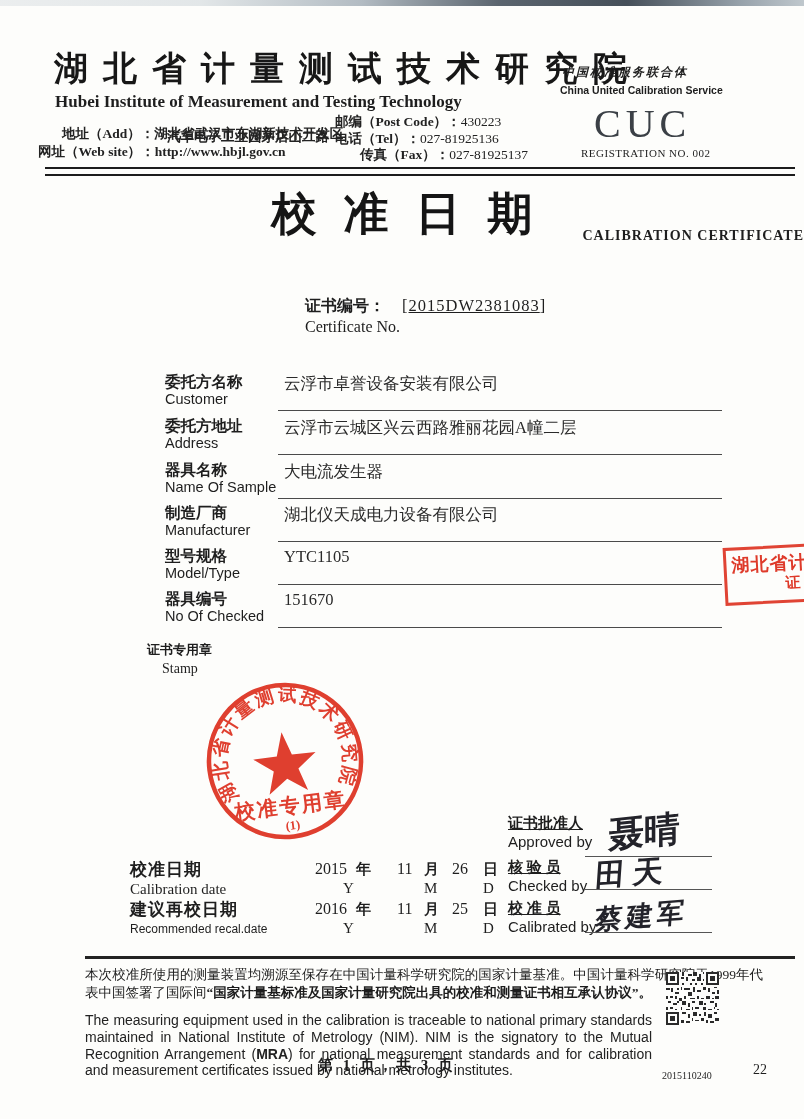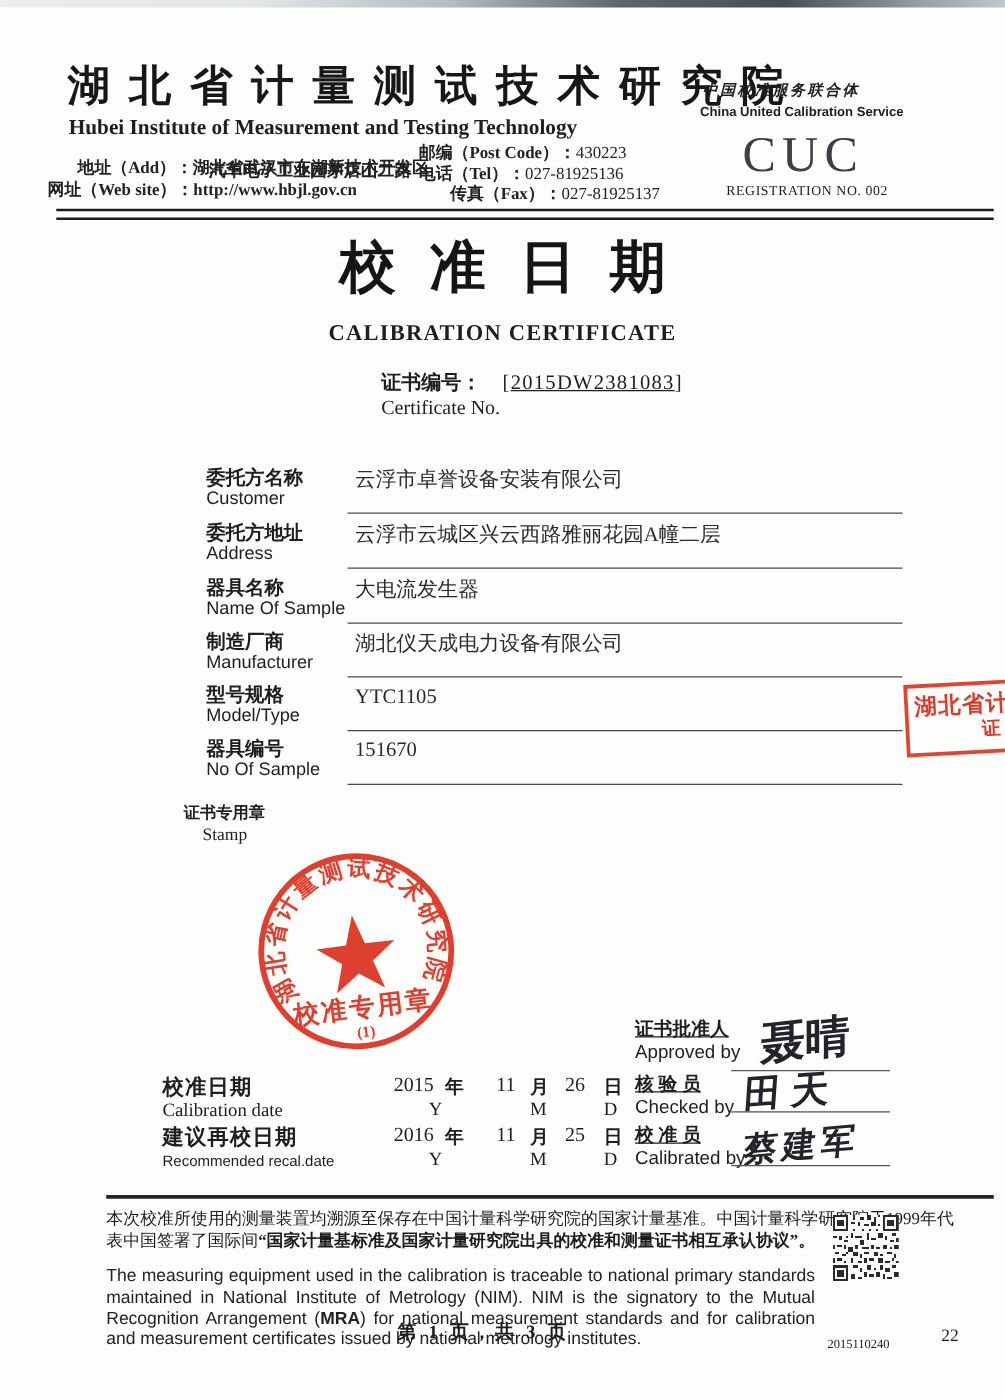--- a/index.html
+++ b/index.html
@@ -24,21 +24,21 @@
   .hdr-val{font-weight:bold;}
   .dbl-line{left:45px;top:167px;width:750px;height:5px;border-top:2px solid #1c1c1c;border-bottom:2px solid #1c1c1c;}
 
   .cuc-cn{left:562px;top:64px;font-size:12px;font-weight:bold;letter-spacing:2px;white-space:nowrap;font-style:italic;}
   .cuc-en{left:560px;top:84px;font-size:10.5px;font-weight:bold;white-space:nowrap;}
   .cuc-abbr{left:594px;top:100px;font-size:40px;letter-spacing:5px;color:#3b4046;white-space:nowrap;}
   .cuc-reg{left:581px;top:147px;font-size:11px;letter-spacing:.5px;white-space:nowrap;}
 
   
   .title-cn{left:0;top:184px;width:804px;text-align:center;font-size:45px;font-weight:bold;letter-spacing:27px;padding-left:27px;box-sizing:border-box;white-space:nowrap;color:#151515;}
-  .title-en{left:0;top:256px;width:804px;text-align:center;font-size:18px;font-weight:bold;letter-spacing:1px;white-space:nowrap;}
+  .title-en{left:0;top:228px;width:804px;text-align:right;font-size:14px;font-weight:bold;letter-spacing:1px;white-space:nowrap;}
 
   .certno-cn{left:305px;top:296px;font-size:16px;font-weight:bold;white-space:nowrap;}
   .certno-en{left:305px;top:318px;font-size:16px;white-space:nowrap;}
   .certno-val{left:402px;top:296px;font-size:16.5px;letter-spacing:1px;white-space:nowrap;}
   .certno-val .num{text-decoration:underline;}
 
   
   .frow .lcn{position:absolute;left:165px;top:0;font-size:15.5px;font-weight:bold;white-space:nowrap;}
   .frow .len{position:absolute;left:165px;top:19px;font-size:14.5px;white-space:nowrap;font-family:"Liberation Sans","DejaVu Sans",sans-serif;}
   .frow .val{position:absolute;left:284px;top:1px;font-size:16.5px;white-space:nowrap;color:#2a2a2a;}
@@ -148,21 +148,21 @@
     <span class="uline"></span>
   </div>
   <div class="abs frow" style="left:0;top:546px;width:804px;height:40px;padding-left:48px;">
     <span class="lcn">型号规格</span>
     <span class="len">Model/Type</span>
     <span class="val">YTC1105</span>
     <span class="uline"></span>
   </div>
   <div class="abs frow" style="left:0;top:589px;width:804px;height:40px;">
     <span class="lcn">器具编号</span>
-    <span class="len">No Of Sample</span>
+    <span class="len">No Of Checked</span>
     <span class="val">151670</span>
     <span class="uline"></span>
   </div>
 
   <div class="abs side-seal">
     <span class="l1">湖北省计</span>
     <span class="l2">证</span>
   </div>
 
   <div class="abs stamp-lbl-cn">证书专用章</div>

